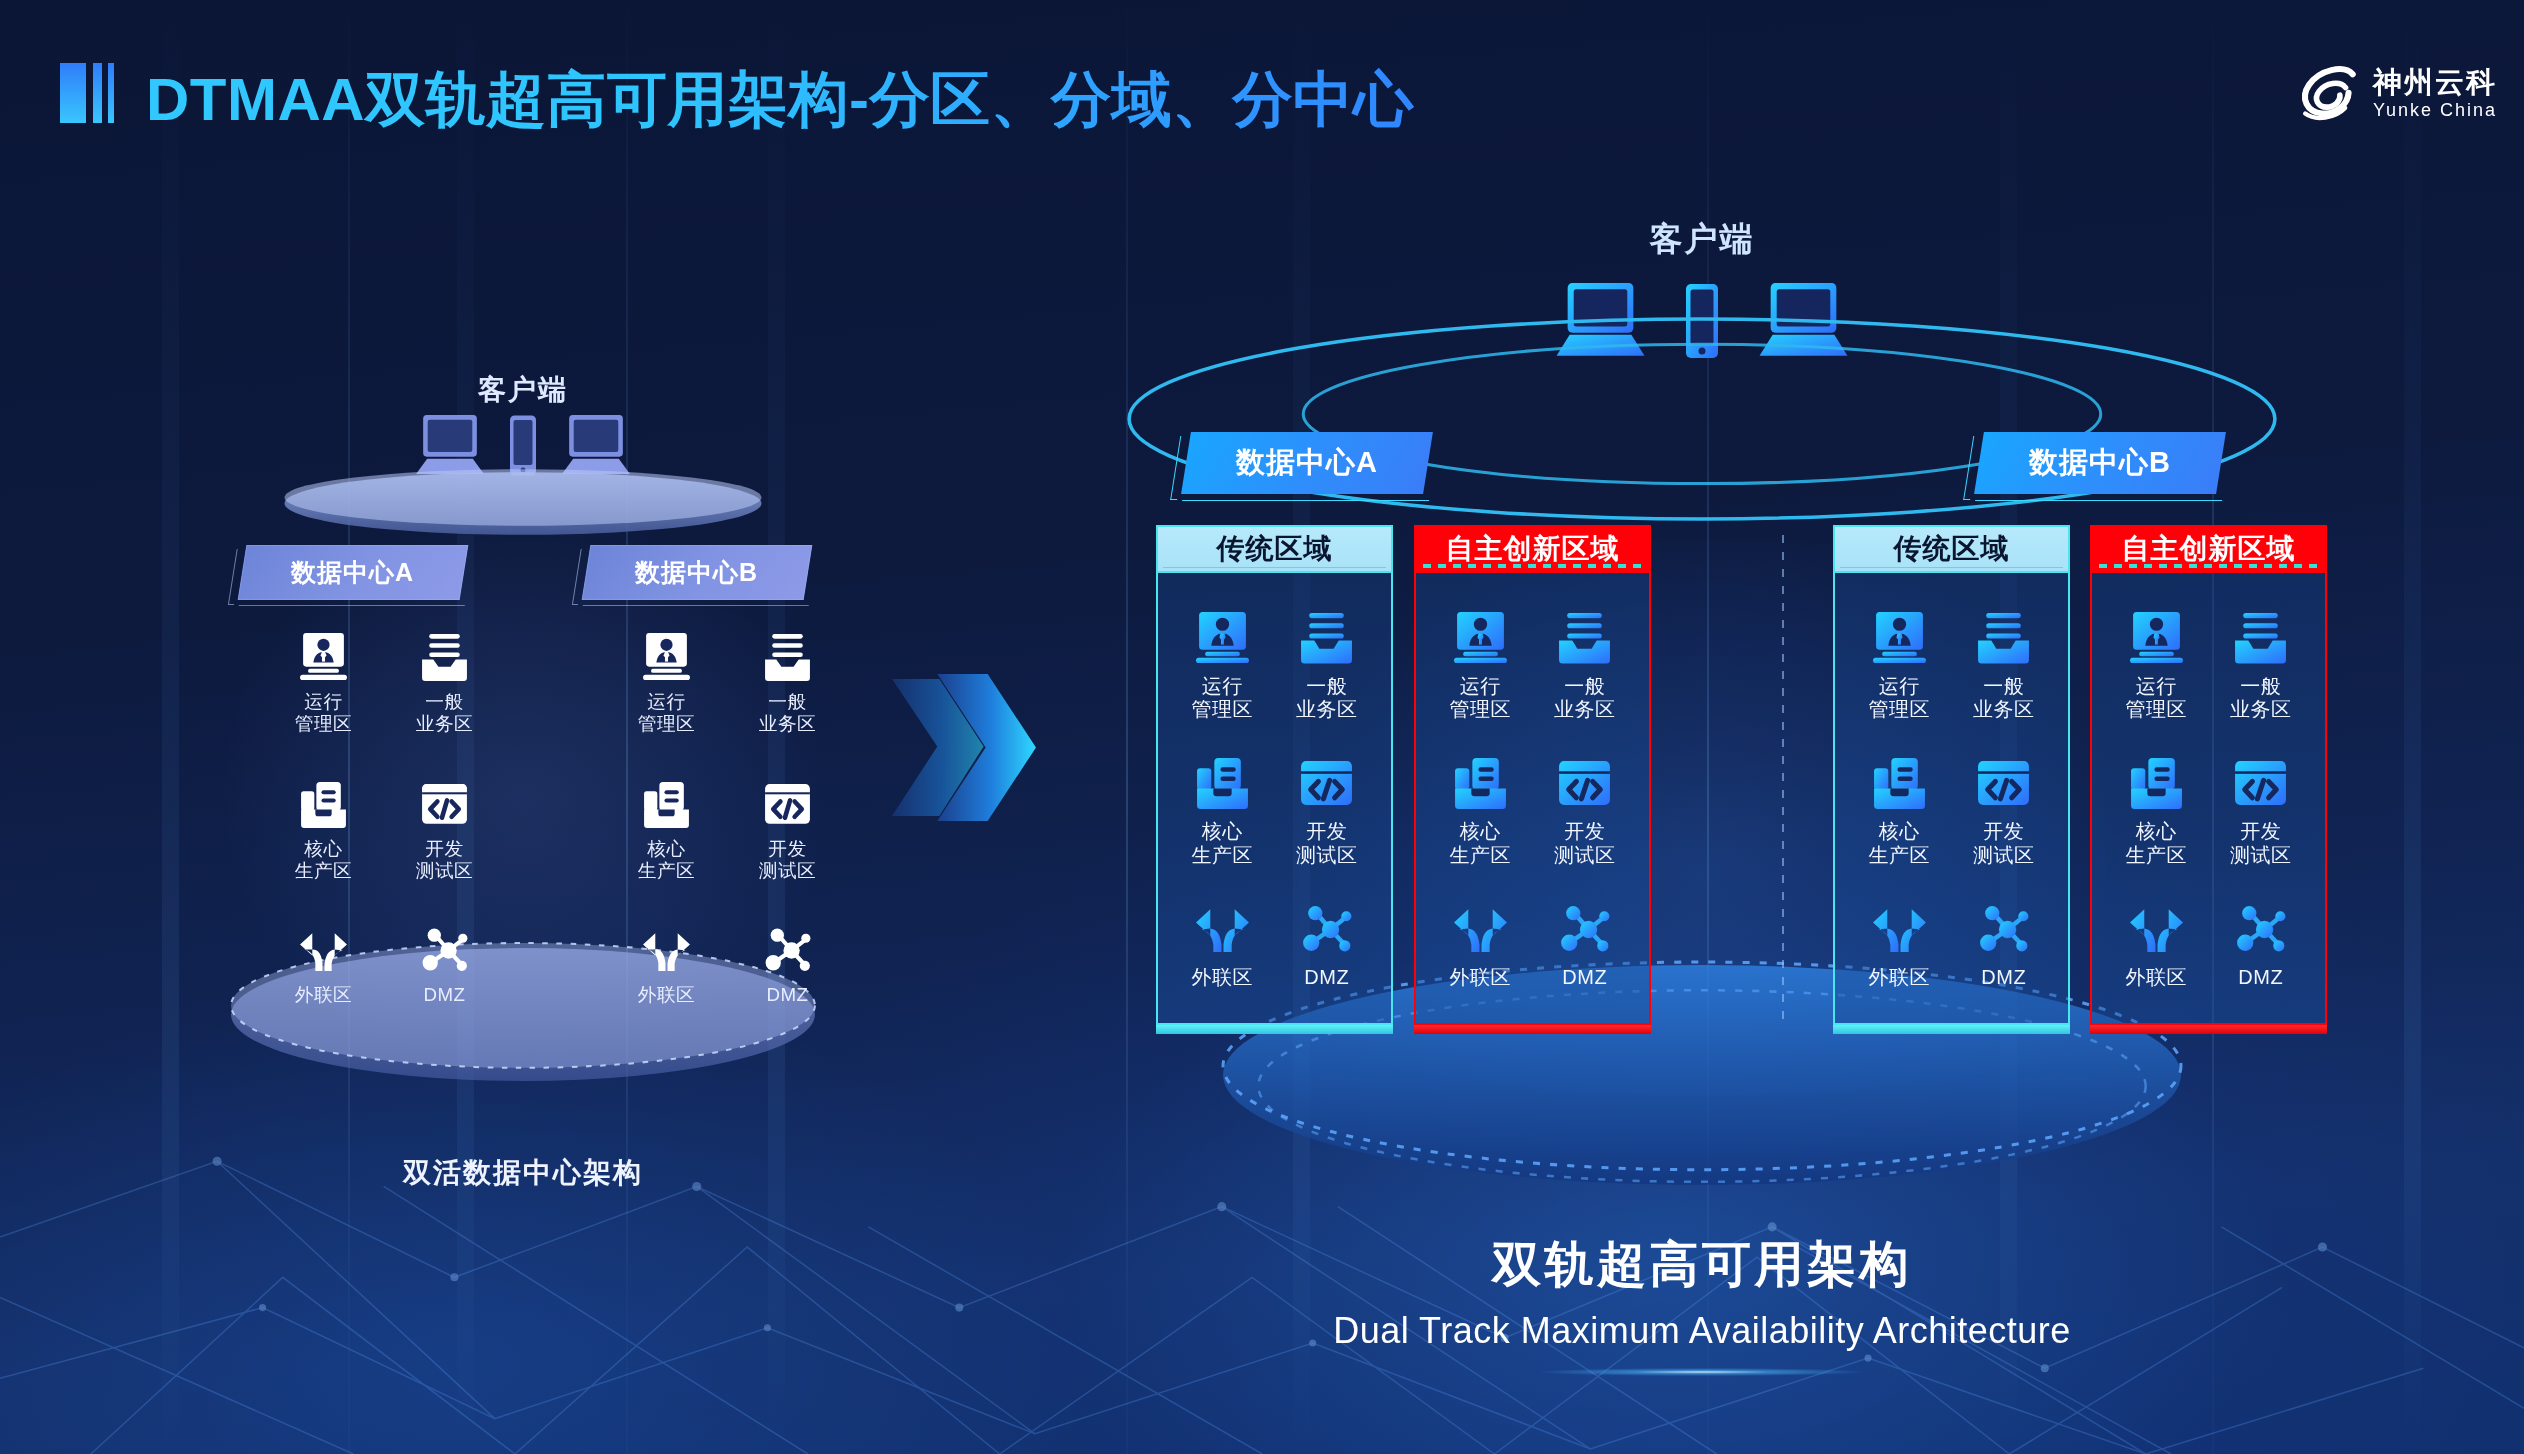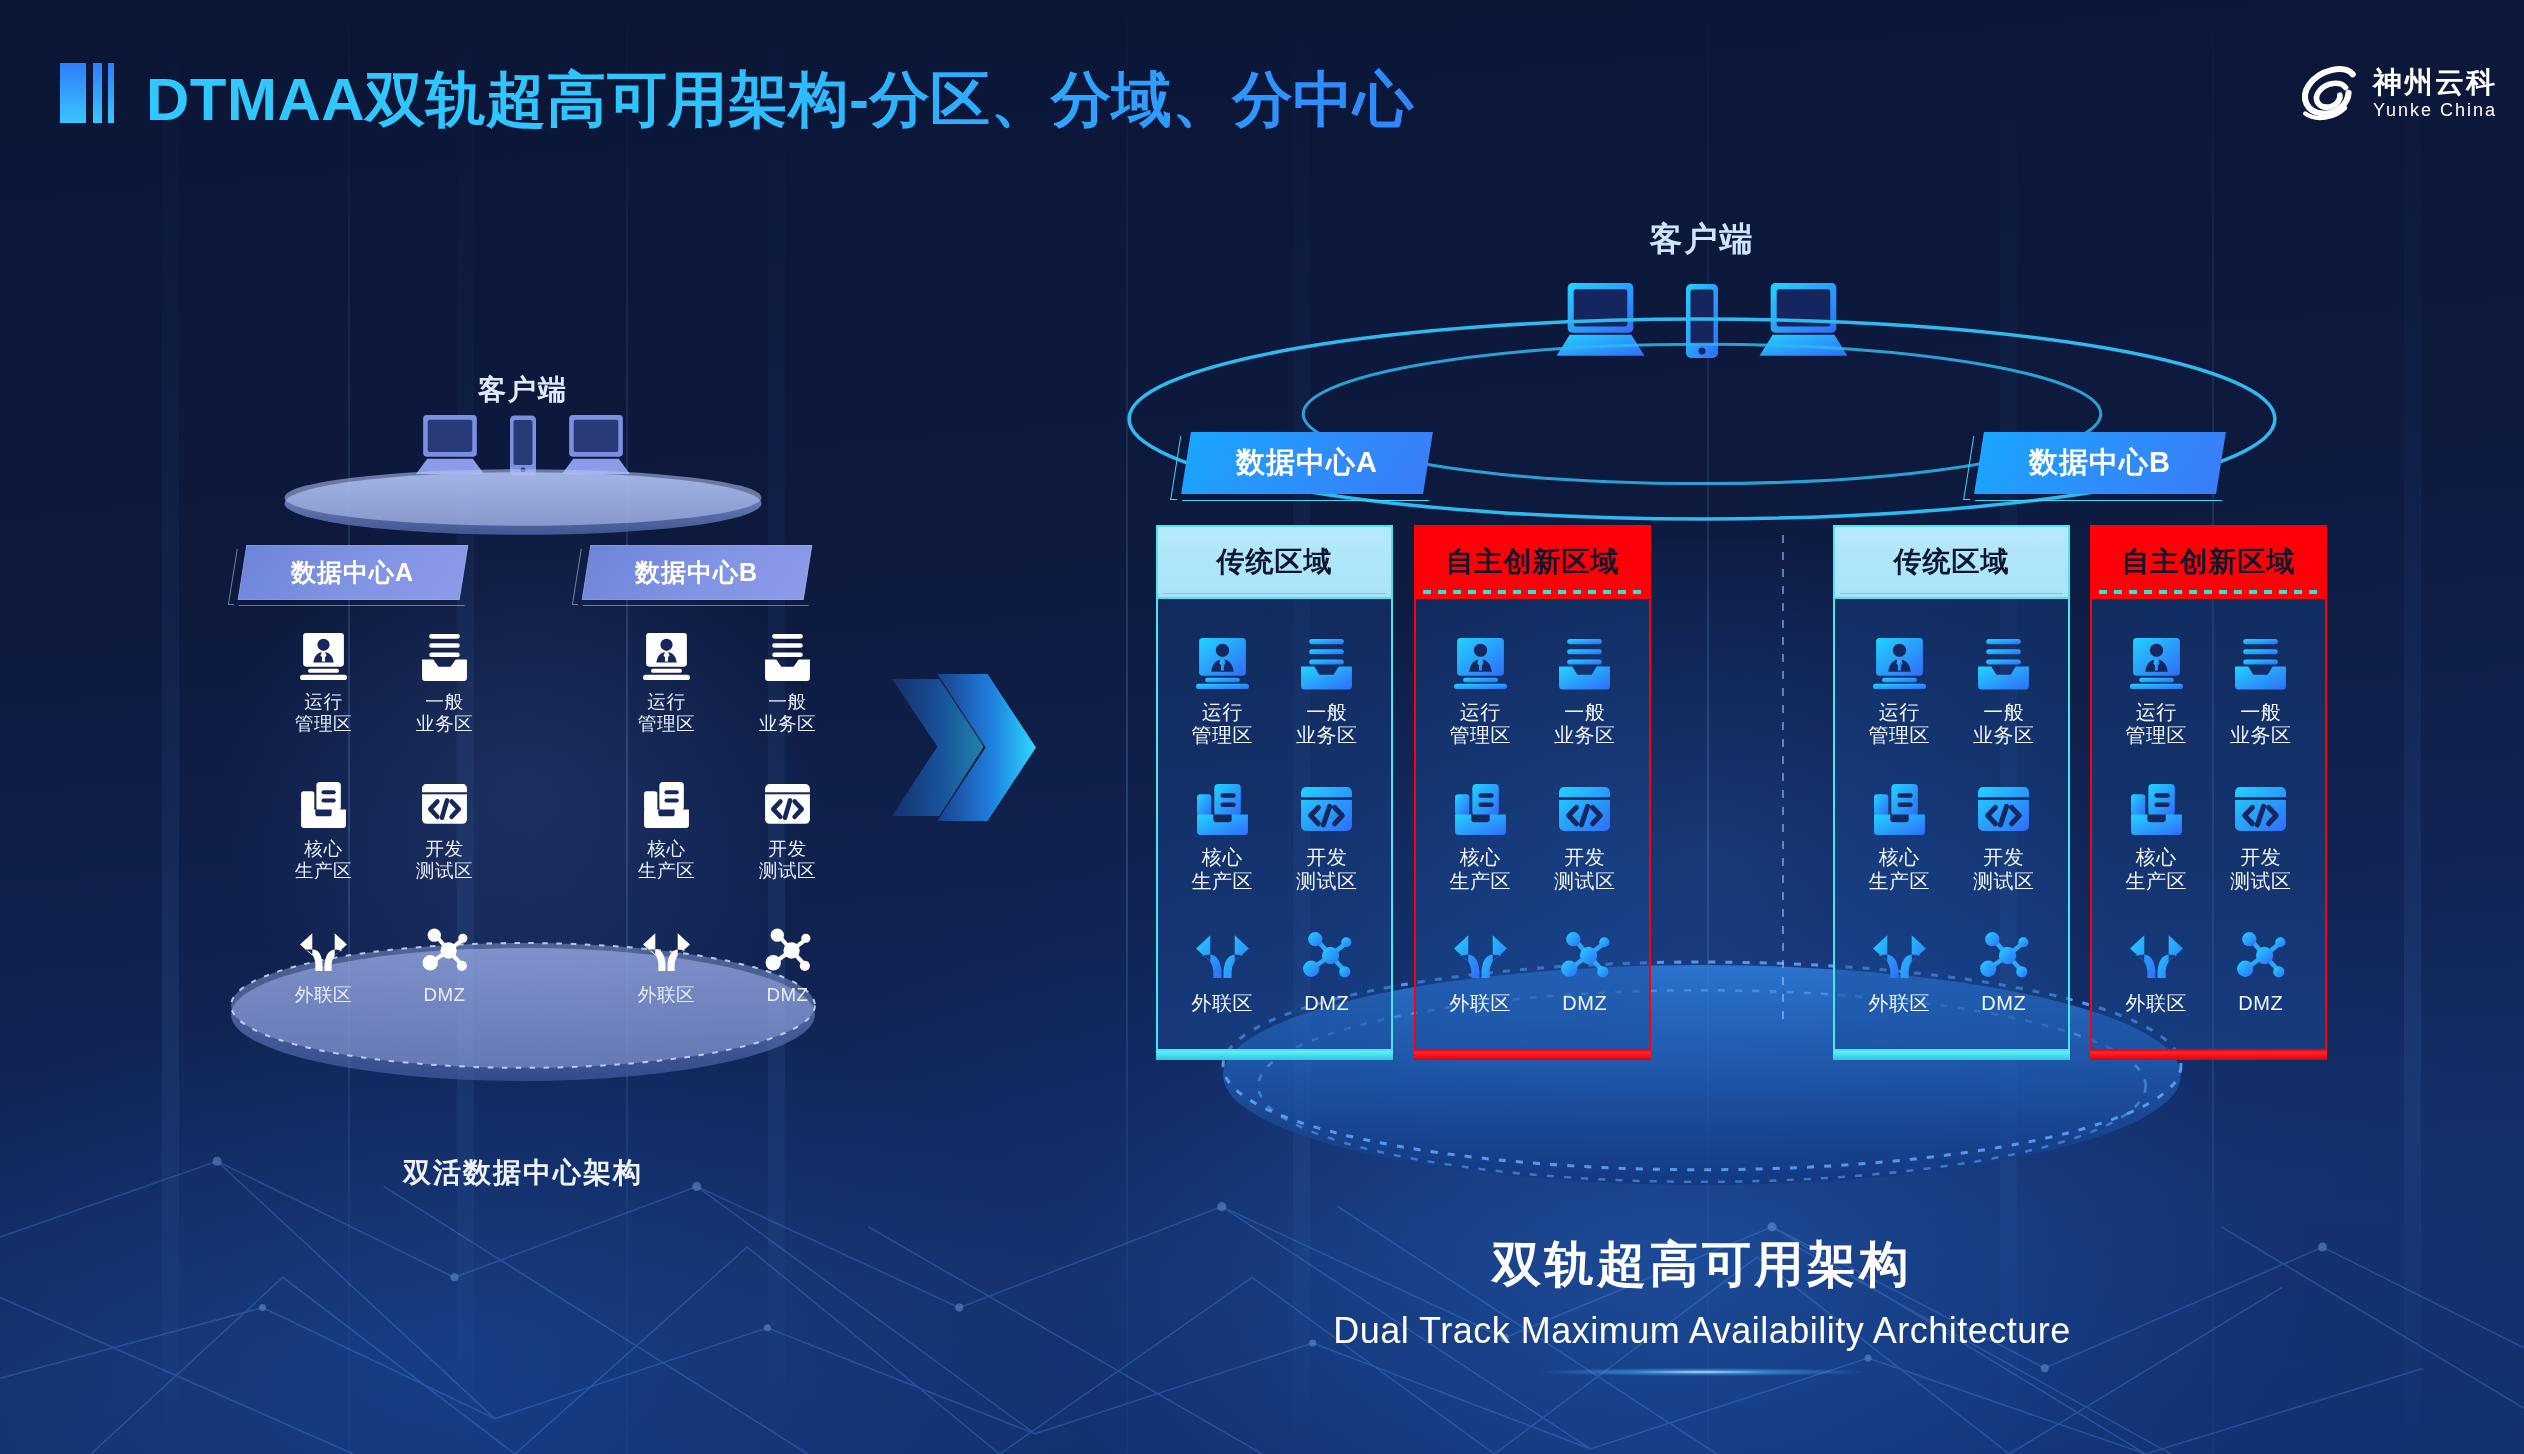--- a/index.html
+++ b/index.html
@@ -120,26 +120,26 @@
   .r-platform-glow {
     position:absolute; left:667px; top:540px; transform:translateX(-50%);
     width:808px; height:555px;
     background: radial-gradient(ellipse at 50% 60%, rgba(60,140,255,0.20) 0%, rgba(40,110,230,0.10) 50%, rgba(0,0,0,0) 75%);
     border-radius: 50% / 14%;
     pointer-events:none;
   }
 
   .zone-col { position:absolute; top:525px; width:237px; }
   .zone-head {
-    height:72px; display:flex; align-items:center; justify-content:center;
+    height:46px; display:flex; align-items:center; justify-content:center;
     font-size:28px; font-weight:700; letter-spacing:1px; position:relative;
   }
   .zone-head.trad { background: linear-gradient(180deg,#b6e9fb,#a9e2f8); color:#0a1530; border:2px solid #49e6f0; border-bottom:none; }
   .zone-head.trad::after { content:''; position:absolute; left:5px; right:5px; bottom:3px; height:1.5px; background:#5ad9ee; }
-  .zone-head.innov { background:#ff0008; color:#0f172a; border:2px solid #ff0008; border-bottom:none;text-align:right; }
+  .zone-head.innov { background:#ff0008; color:#ffffff; border:2px solid #ff0008; border-bottom:none;text-align:right; }
   .zone-head.innov::after {
     content:''; position:absolute; left:7px; right:7px; bottom:3.5px; height:3.5px;
     background: repeating-linear-gradient(to right,#2ee6d8 0 8px, transparent 8px 15px);
   }
   .zone-body {
     height:454px; position:relative;
     background: linear-gradient(180deg, rgba(22,62,128,0.45) 0%, rgba(26,78,156,0.45) 100%);
     display:flex; flex-wrap:wrap; align-content:space-around; justify-content:space-around;
     padding: 20px 12px 17px;
   }

